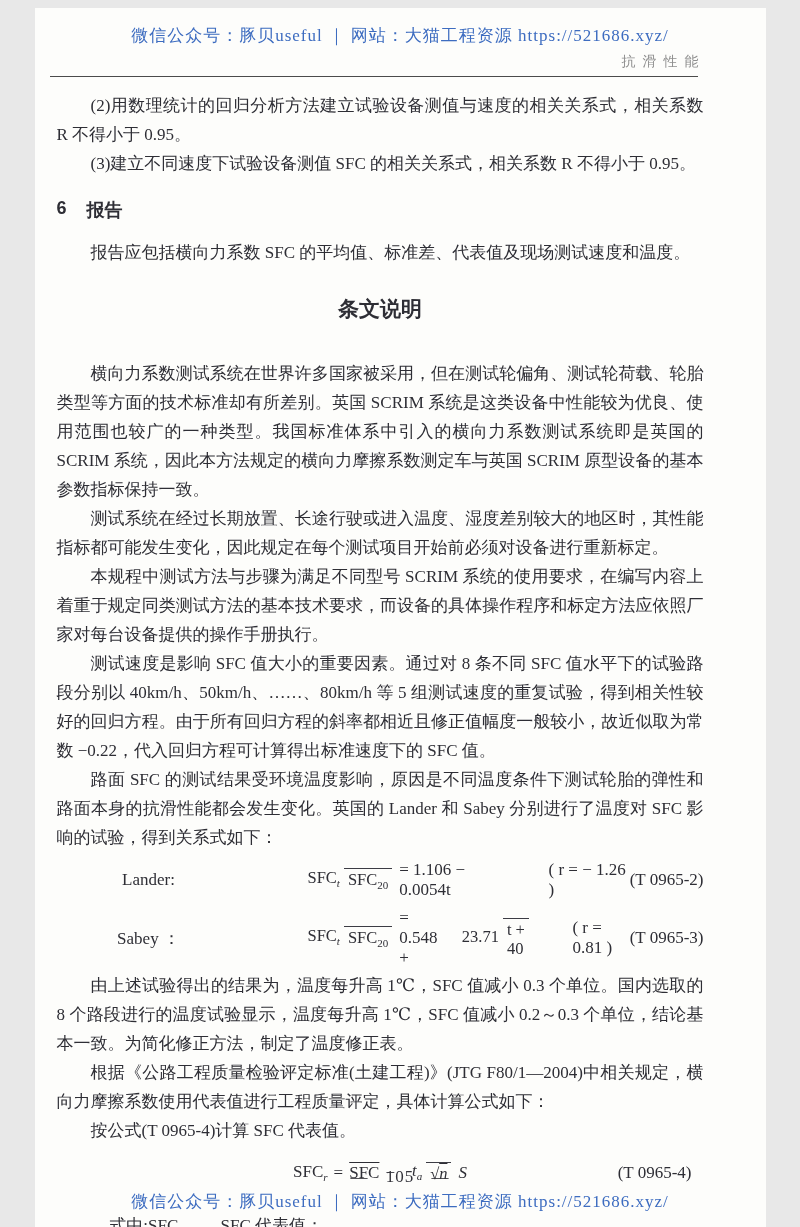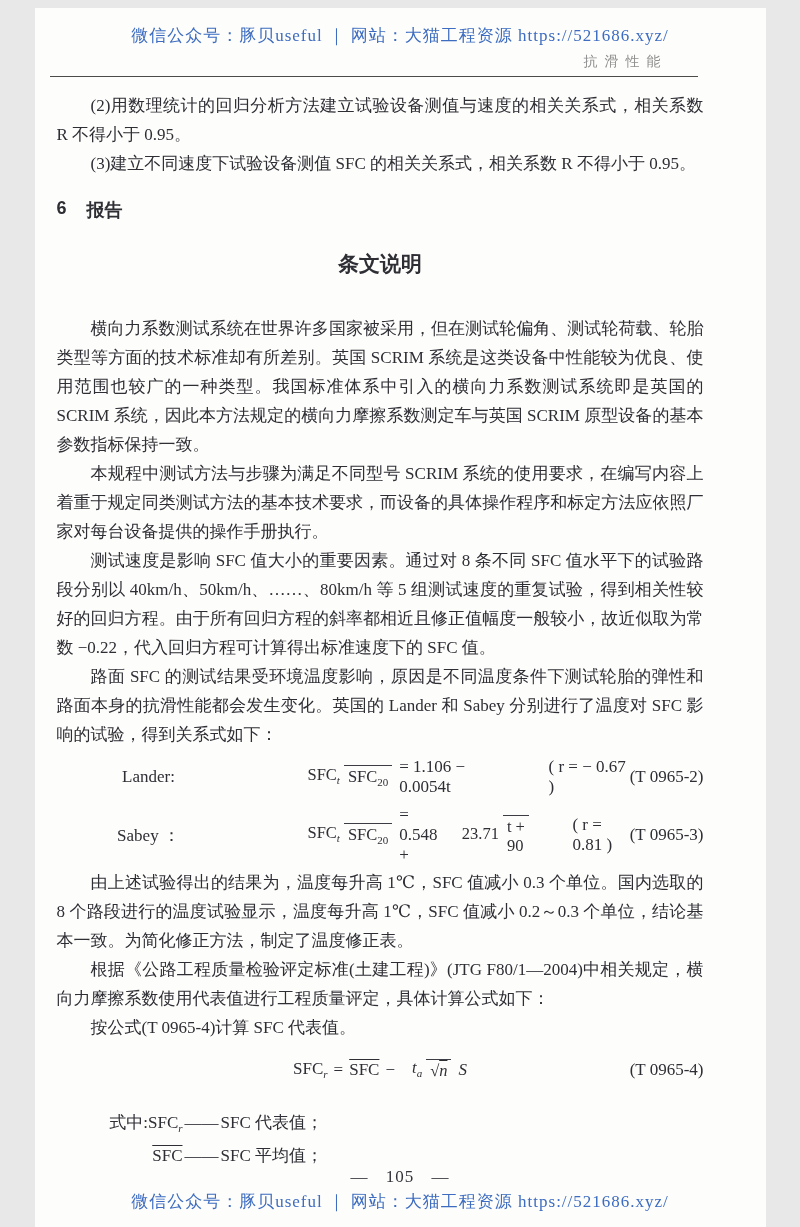--- a/index.html
+++ b/index.html
@@ -17,21 +17,21 @@
   .wm {
     color:#3d6cc0;
     text-align:center;
     font-size:17px;
     letter-spacing:1px;
     white-space:nowrap;
   }
   .wm-header { padding-top:16px; }
   .running-head {
     text-align:right;
-    padding-right:98px;
+    padding-right:60px;
     margin-top:6px;
     color:#8f8f8f;
     font-size:14px;
     letter-spacing:7px;
     font-family:"Liberation Sans","DejaVu Sans",sans-serif;
   }
   .rule {
     border:none;
     border-top:1.6px solid #4b4b4b;
     margin:5px 68px 0 15px;
@@ -55,21 +55,21 @@
   .eq-row {
     display:flex; align-items:center;
     min-height:50px; margin:3px 0;
     font-size:17px;
   }
   .eq-label { width:148px; padding-left:36px; box-sizing:border-box;text-align:center; }
   .eq-mid { flex:1; display:flex; align-items:center; padding-left:92px; }
   .eq-corr { margin-left:36px; }
   .eq-ref { margin-left:auto; }
   .eq-row.centered { justify-content:center; position:relative; }
-  .eq-row.centered .eq-ref { position:absolute; right:0; margin-left:0; }
+  .eq-row.centered .eq-ref { position:absolute; right:12px; margin-left:0; }
   .eq-group { display:inline-flex; align-items:center;justify-content:center; }
   .frac {
     display:inline-flex; align-items:center;
     margin:0 7px; line-height:1.15; font-size:16.5px;
   }
   .frac .fnum { padding:0 4px 2px 4px; }
   .frac .fden { border-top:1.3px solid #3c3c44; padding:2px 4px 0 4px; }
   sub { font-size:11px; }
   .ovl { text-decoration:overline; }
   .it { font-style:italic; }
@@ -101,54 +101,56 @@
   <div class="content">
 
     <p>(2)用数理统计的回归分析方法建立试验设备测值与速度的相关关系式，相关系数 R 不得小于 0.95。</p>
     <p>(3)建立不同速度下试验设备测值 SFC 的相关关系式，相关系数 R 不得小于 0.95。</p>
 
     <div class="sec-heading">
       <span>6</span>
       <span>报告</span>
     </div>
 
+    <p>报告应包括横向力系数 SFC 的平均值、标准差、代表值及现场测试速度和温度。</p>
 
     <div class="notes-heading">条文说明</div>
 
     <div class="spacer-s"></div>
 
     <p>横向力系数测试系统在世界许多国家被采用，但在测试轮偏角、测试轮荷载、轮胎类型等方面的技术标准却有所差别。英国 SCRIM 系统是这类设备中性能较为优良、使用范围也较广的一种类型。我国标准体系中引入的横向力系数测试系统即是英国的 SCRIM 系统，因此本方法规定的横向力摩擦系数测定车与英国 SCRIM 原型设备的基本参数指标保持一致。</p>
+    <p>测试系统在经过长期放置、长途行驶或进入温度、湿度差别较大的地区时，其性能指标都可能发生变化，因此规定在每个测试项目开始前必须对设备进行重新标定。</p>
     <p>本规程中测试方法与步骤为满足不同型号 SCRIM 系统的使用要求，在编写内容上着重于规定同类测试方法的基本技术要求，而设备的具体操作程序和标定方法应依照厂家对每台设备提供的操作手册执行。</p>
     <p>测试速度是影响 SFC 值大小的重要因素。通过对 8 条不同 SFC 值水平下的试验路段分别以 40km/h、50km/h、……、80km/h 等 5 组测试速度的重复试验，得到相关性较好的回归方程。由于所有回归方程的斜率都相近且修正值幅度一般较小，故近似取为常数 −0.22，代入回归方程可计算得出标准速度下的 SFC 值。</p>
     <p>路面 SFC 的测试结果受环境温度影响，原因是不同温度条件下测试轮胎的弹性和路面本身的抗滑性能都会发生变化。英国的 Lander 和 Sabey 分别进行了温度对 SFC 影响的试验，得到关系式如下：</p>
 
     <div class="eq-row">
       <span class="eq-label">Lander:</span>
       <span class="eq-mid">
         <span class="frac">
           <span class="fnum"><span>SFC</span><sub class="it">t</sub></span>
           <span class="fden"><span>SFC</span><sub>20</sub></span>
         </span>
         <span>= 1.106 − 0.0054t</span>
-        <span class="eq-corr">( r = − 0.67 )</span>
+        <span class="eq-corr">( r = − 1.26 )</span>
       </span>
       <span class="eq-ref">(T 0965-2)</span>
     </div>
 
     <div class="eq-row">
       <span class="eq-label">Sabey ：</span>
       <span class="eq-mid">
         <span class="frac">
           <span class="fnum"><span>SFC</span><sub class="it">t</sub></span>
           <span class="fden"><span>SFC</span><sub>20</sub></span>
         </span>
         <span>= 0.548 +</span>
         <span class="frac">
           <span class="fnum">23.71</span>
-          <span class="fden">t + 90</span>
+          <span class="fden">t + 40</span>
         </span>
         <span class="eq-corr">( r = 0.81 )</span>
       </span>
       <span class="eq-ref">(T 0965-3)</span>
     </div>
 
     <p>由上述试验得出的结果为，温度每升高 1℃，SFC 值减小 0.3 个单位。国内选取的 8 个路段进行的温度试验显示，温度每升高 1℃，SFC 值减小 0.2～0.3 个单位，结论基本一致。为简化修正方法，制定了温度修正表。</p>
     <p>根据《公路工程质量检验评定标准(土建工程)》(JTG F80/1—2004)中相关规定，横向力摩擦系数使用代表值进行工程质量评定，具体计算公式如下：</p>
     <p>按公式(T 0965-4)计算 SFC 代表值。</p>
 

